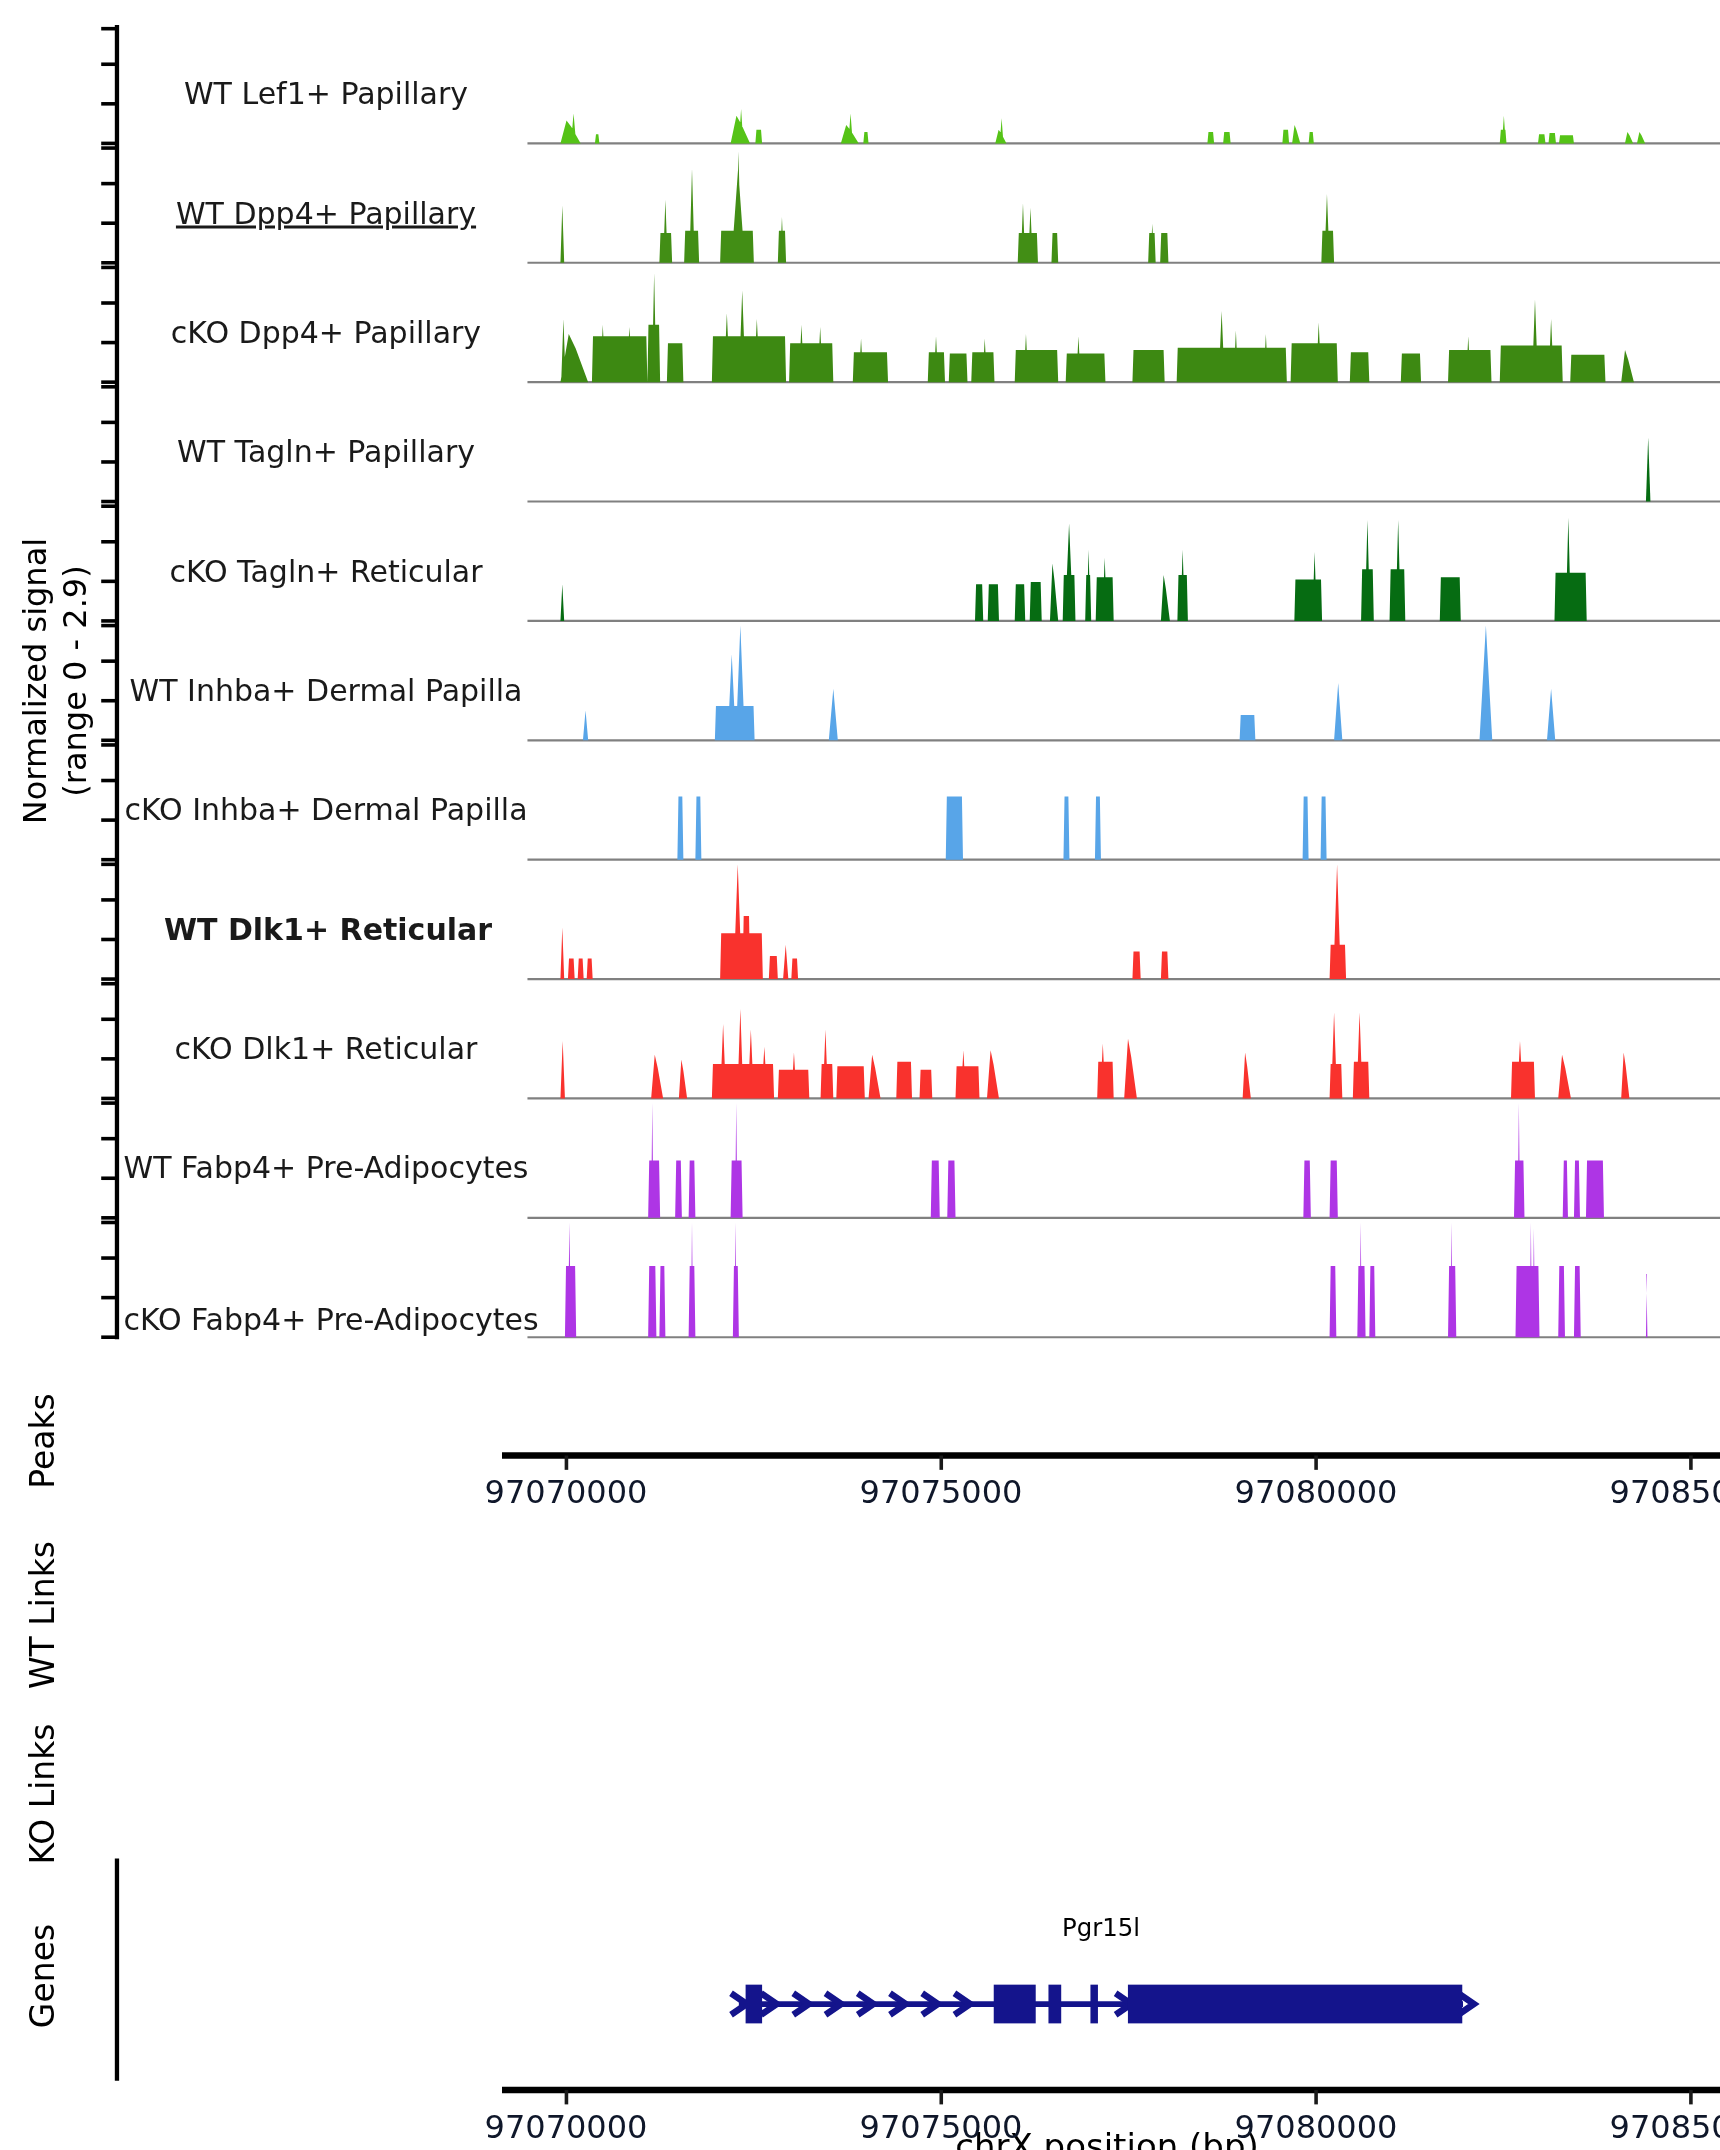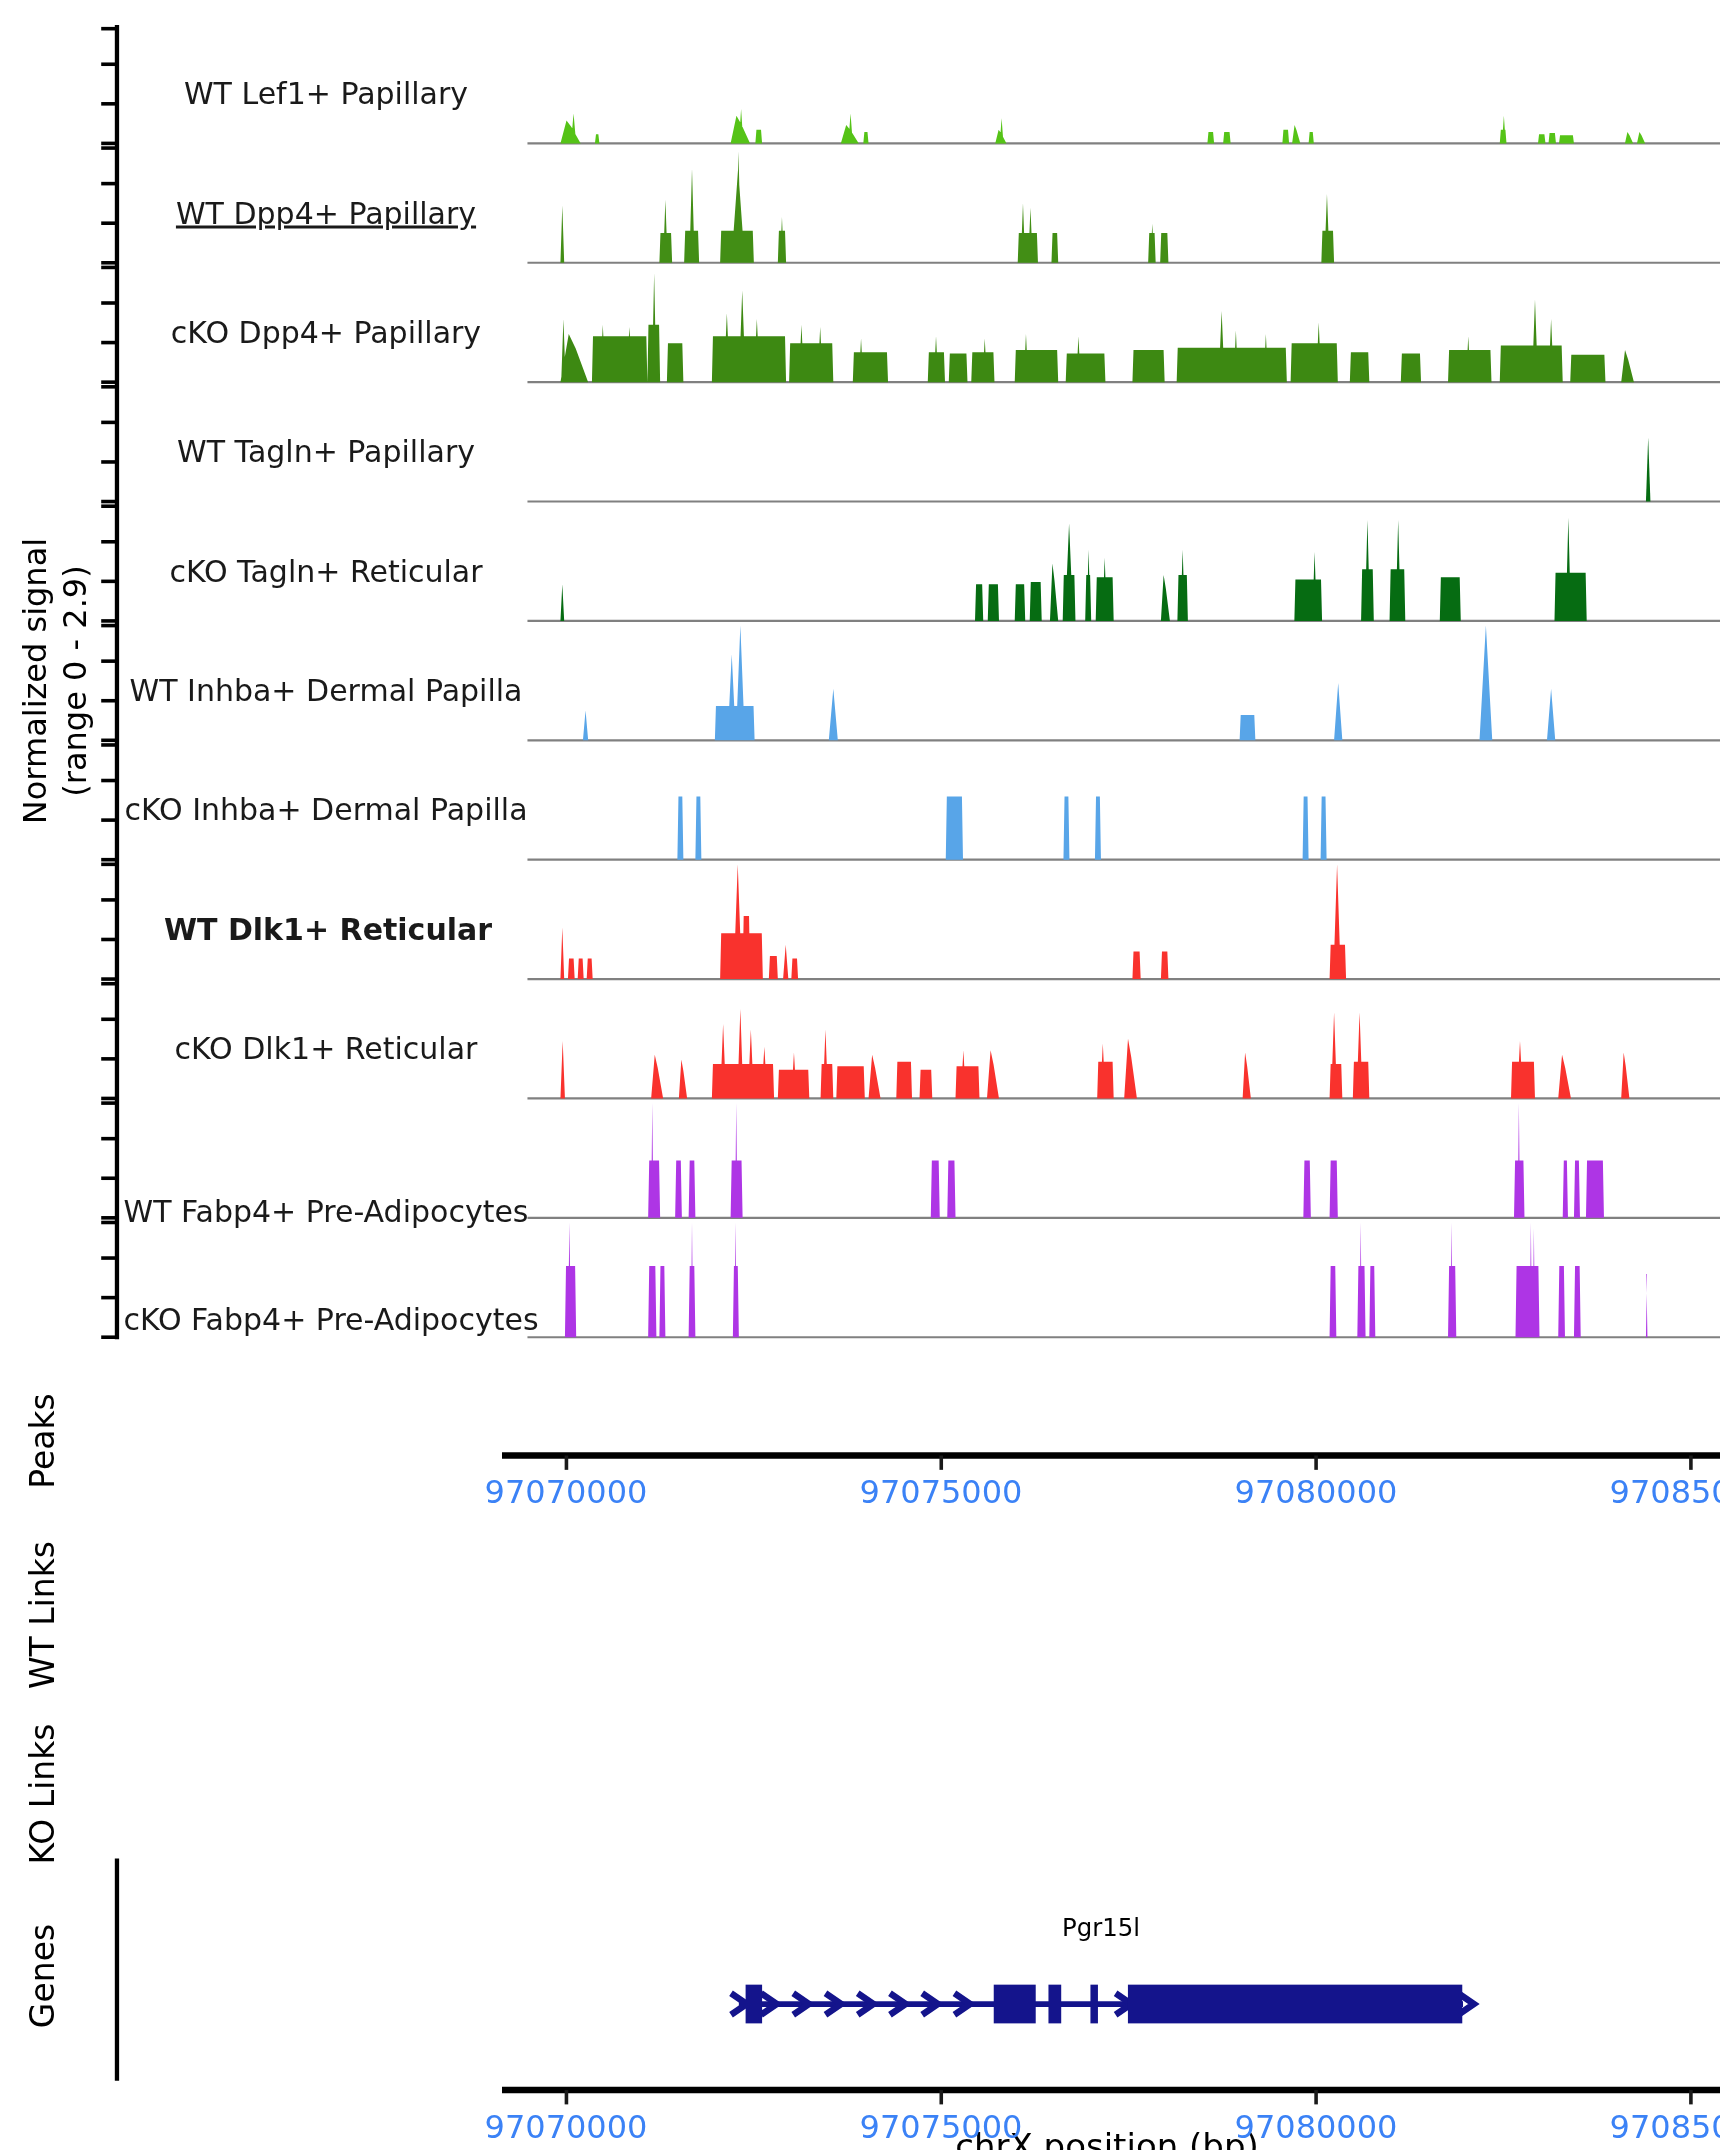--- a/index.html
+++ b/index.html
@@ -6,21 +6,21 @@
   .page{position:relative;width:1721px;height:2151px;background:#fff;overflow:hidden;
         font-family:"DejaVu Sans","Liberation Sans",sans-serif;}
   #plot-svg{position:absolute;left:0;top:0;}
   .vlabel{position:absolute;transform:translate(-50%,-50%) rotate(-90deg);
           white-space:nowrap;color:#000;text-align:center;}
   .ylab{font-size:32px;line-height:1.25;}
   .seclab{font-size:33px;}
   .track-label{position:absolute;transform:translate(-50%,-50%);white-space:nowrap;
                font-size:30px;color:#1a1a1a;}
   .tick-label{position:absolute;transform:translate(-50%,0);white-space:nowrap;
-              font-size:32px;color:#3b82f6;}
+              font-size:32px;color:#0f172a;}
   .axis-title{position:absolute;transform:translate(-50%,0);white-space:nowrap;
               font-size:34px;color:#000;}
   .gene-name{position:absolute;transform:translate(-50%,0);white-space:nowrap;
              font-size:24.4px;color:#000;}
 </style>
 </head>
 <body>
 
 <div class="page">
   <svg id="plot-svg" width="1721" height="2151" viewBox="0 0 2400 3000">
@@ -135,21 +135,21 @@
   <div id="labels-layer">
       <div class="track-label" style="left: 326px; top: 93px;">WT Lef1+ Papillary</div>
       <div class="track-label" style="left: 326px; top: 213px; text-decoration: underline;">WT Dpp4+ Papillary</div>
       <div class="track-label" style="left: 326px; top: 332px;">cKO Dpp4+ Papillary</div>
       <div class="track-label" style="left: 326px; top: 451px;">WT Tagln+ Papillary</div>
       <div class="track-label" style="left: 326px; top: 571px;">cKO Tagln+ Reticular</div>
       <div class="track-label" style="left: 326px; top: 690px;">WT Inhba+ Dermal Papilla</div>
       <div class="track-label" style="left: 326px; top: 809px;">cKO Inhba+ Dermal Papilla</div>
       <div class="track-label" style="left: 328px; top: 929px; font-weight: bold;">WT Dlk1+ Reticular</div>
       <div class="track-label" style="left: 326px; top: 1048px;">cKO Dlk1+ Reticular</div>
-      <div class="track-label" style="left: 326px; top: 1167px; margin-top: 44px;">WT Fabp4+ Pre-Adipocytes</div>
+      <div class="track-label" style="left: 326px; top: 1167px;">WT Fabp4+ Pre-Adipocytes</div>
       <div class="track-label" style="left: 331px; top: 1287px; margin-top: 32px;">cKO Fabp4+ Pre-Adipocytes</div>
       <div class="tick-label" style="left: 566px; top: 1473px;">97070000</div>
       <div class="tick-label" style="left: 941px; top: 1473px;">97075000</div>
       <div class="tick-label" style="left: 1316px; top: 1473px;">97080000</div>
       <div class="tick-label" style="left: 1691px; top: 1473px;">97085000</div>
       <div class="tick-label" style="left: 566px; top: 2108px;">97070000</div>
       <div class="tick-label" style="left: 941px; top: 2108px;">97075000</div>
       <div class="tick-label" style="left: 1316px; top: 2108px;">97080000</div>
       <div class="tick-label" style="left: 1691px; top: 2108px;">97085000</div>
       <div class="gene-name" style="left: 1101px; top: 1913px;">Pgr15l</div>

